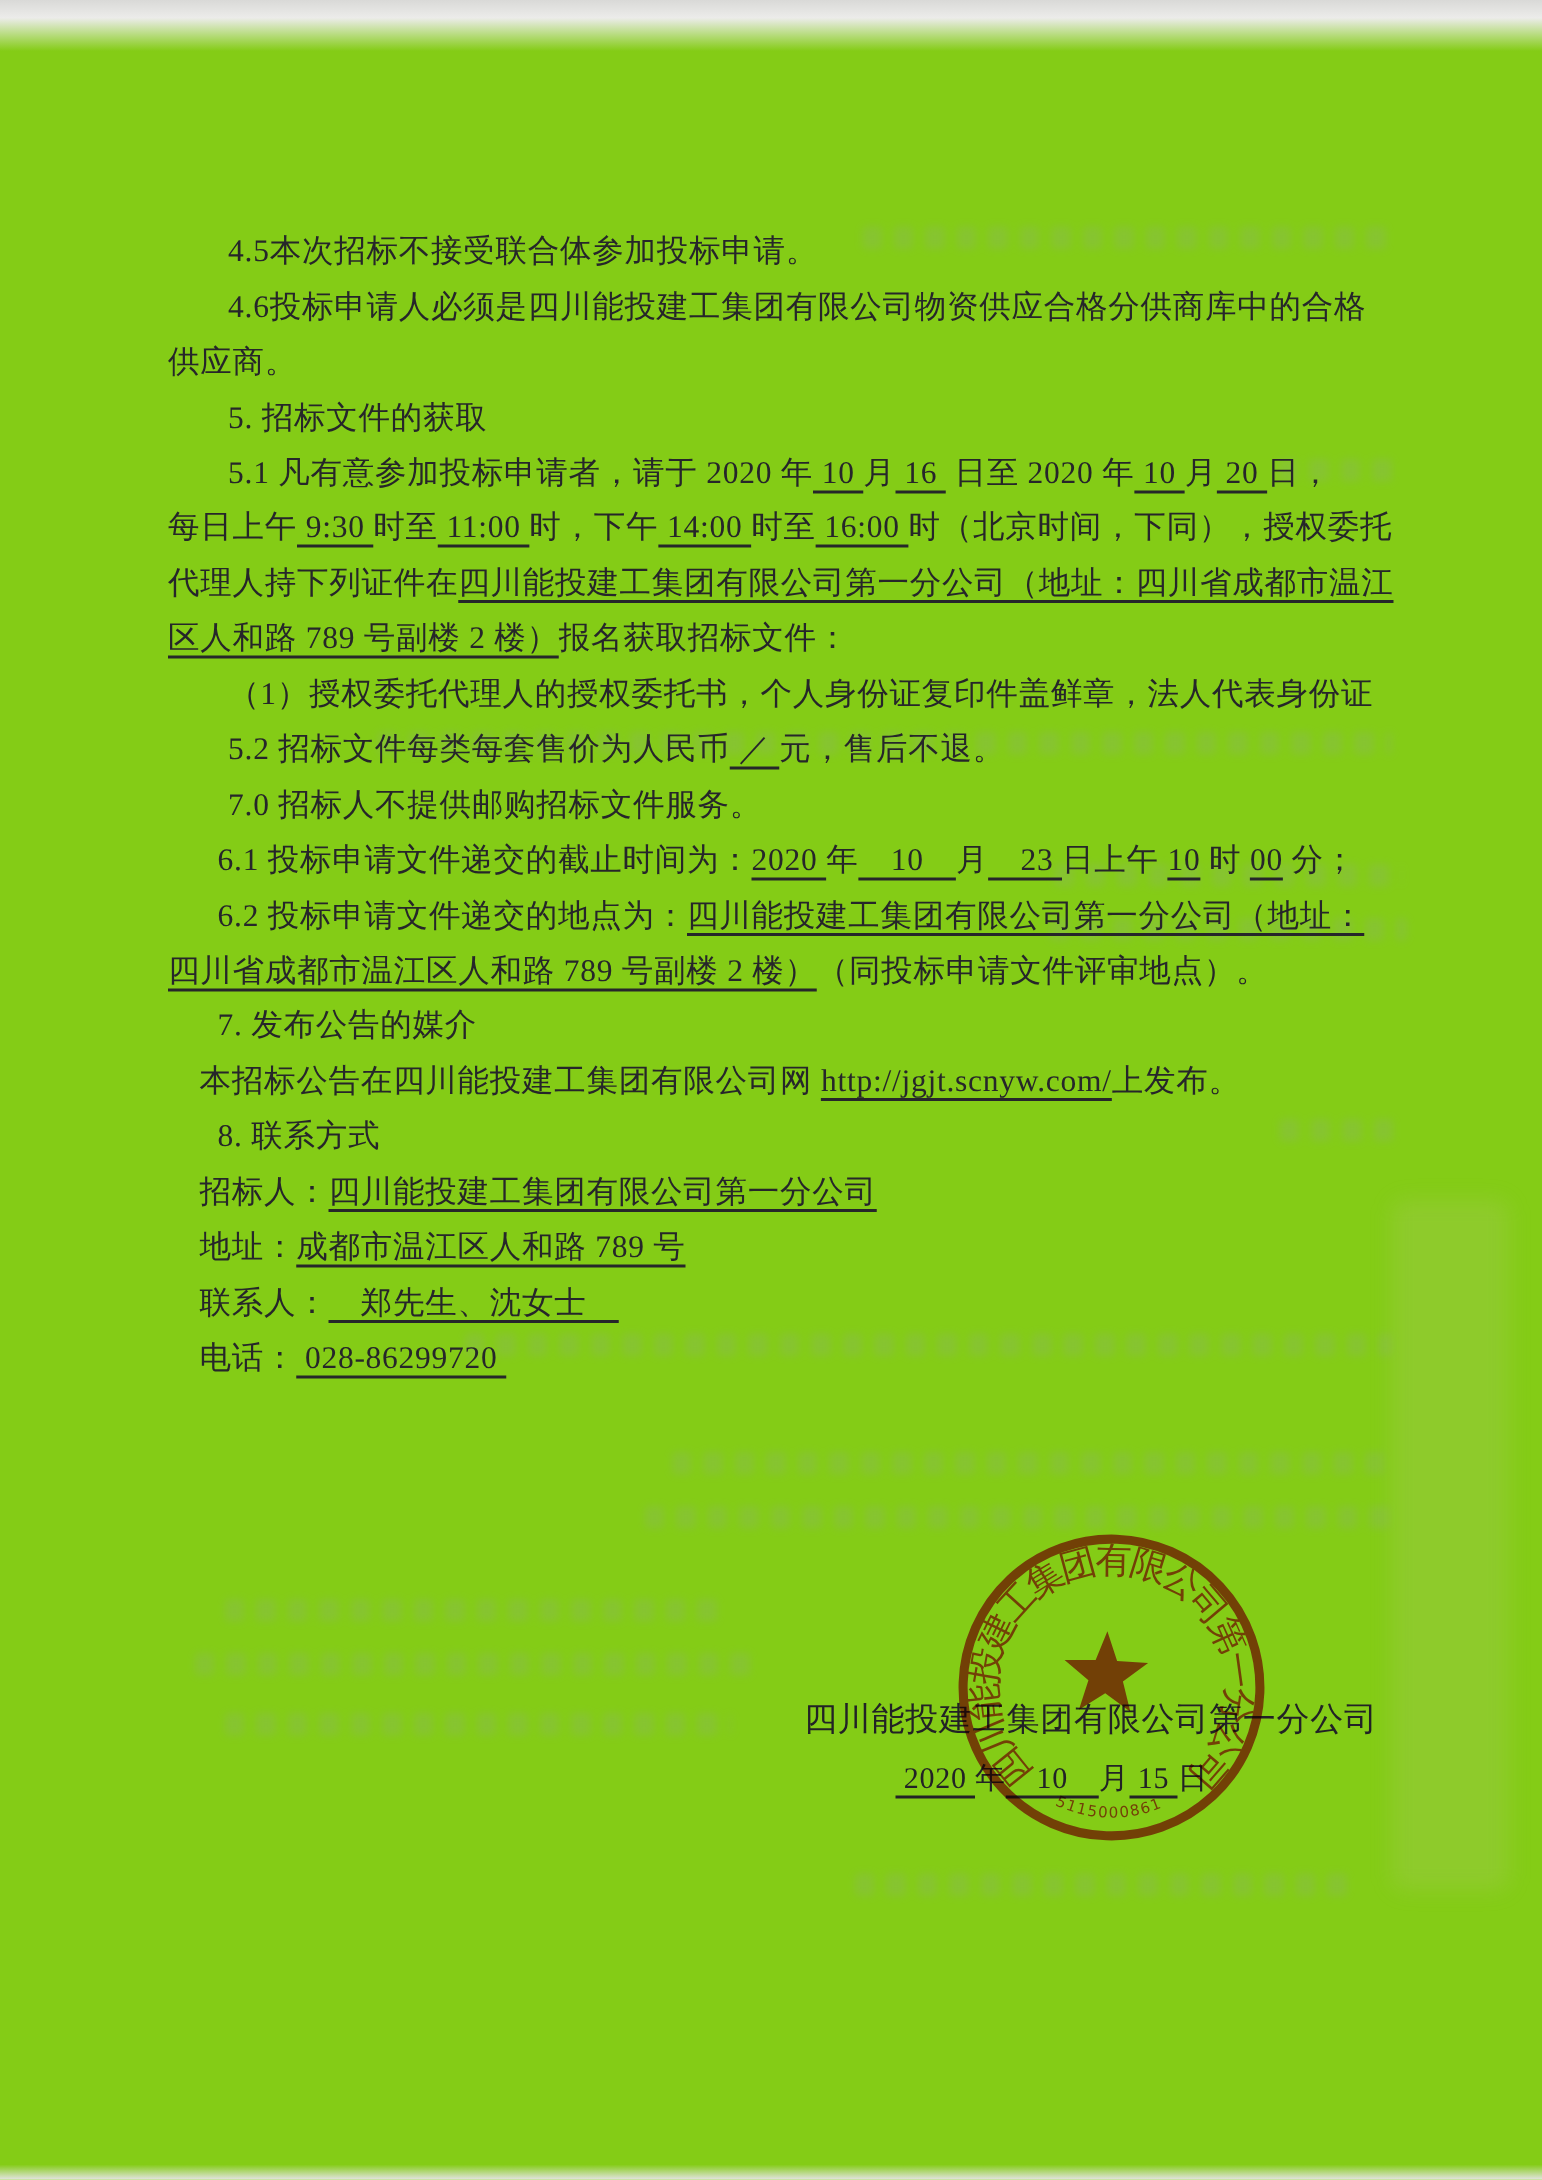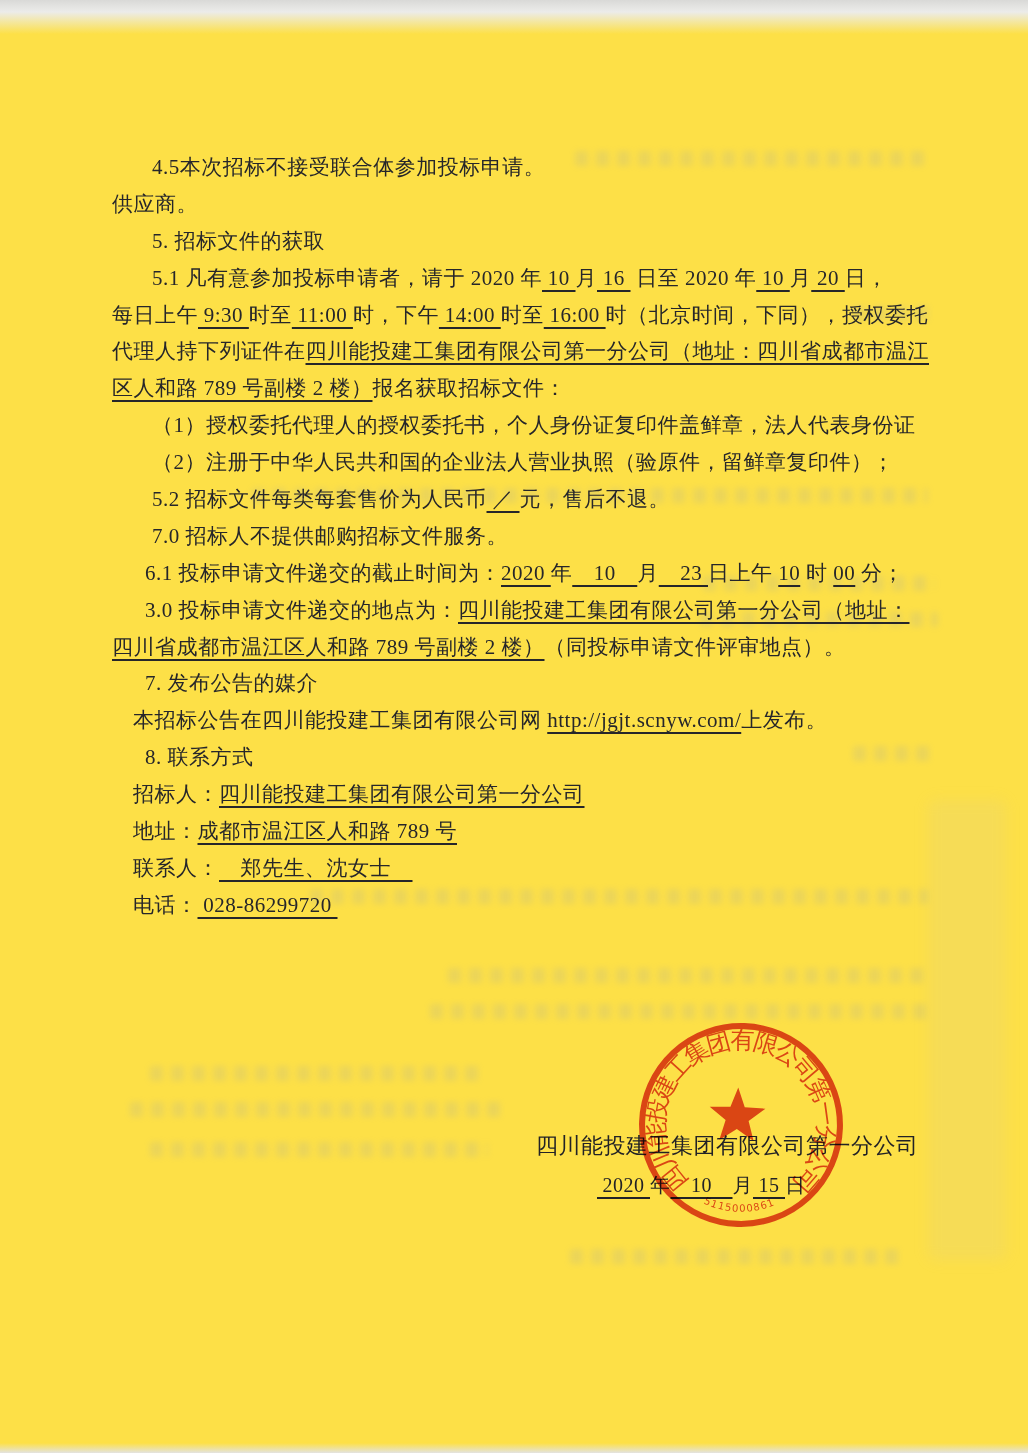--- a/index.html
+++ b/index.html
@@ -2,21 +2,21 @@
 <html><head>
 <meta charset="utf-8">
 <style>
   html,body{margin:0;padding:0;}
   body{
     width:1028px;height:1453px;position:relative;overflow:hidden;
     background:#f3f3f1;
     font-family:"Liberation Serif","DejaVu Serif",serif;
   }
   .page{
-    position:absolute;inset:0;background:#fde047;padding-left:46px;
+    position:absolute;inset:0;background:#84cc16;padding-left:46px;
   }
   .edge-top{
     position:absolute;left:0;top:0;width:1028px;height:34px;
     background:linear-gradient(180deg,#d9d9d7 0%,#ececea 35%,rgba(251,251,250,0) 100%);
   }
   .edge-bottom{
     position:absolute;left:0;bottom:0;width:1028px;height:10px;
     background:linear-gradient(0deg,#e3e3e1 0%,rgba(251,251,250,0) 100%);
   }
   
@@ -76,32 +76,32 @@
   <div class="ghost-line" style="left:448px;top:968px;width:478px"></div>
   <div class="ghost-line" style="left:430px;top:1004px;width:498px"></div>
   <div class="ghost-line" style="left:150px;top:1066px;width:330px"></div>
   <div class="ghost-line" style="left:130px;top:1102px;width:378px"></div>
   <div class="ghost-line" style="left:150px;top:1142px;width:338px"></div>
   <div class="ghost-line" style="left:570px;top:1249px;width:330px"></div>
   <div class="ghost-col" style="left:928px;top:800px;width:78px;height:460px"></div>
 
   <div class="textblock" id="textblock">
       <div class="line ind-a"><span class="">4.5本次招标不接受联合体参加投标申请。</span></div>
+      <div class="line ind-a"><span class="">4.6投标申请人必须是四川能投建工集团有限公司物资供应合格分供商库中的合格</span></div>
       <div class="line"><span class="">供应商。</span></div>
       <div class="line ind-a"><span class="">5. 招标文件的获取</span></div>
       <div class="line ind-a"><span class="">5.1 凡有意参加投标申请者，请于 2020 年</span><span class="u"> 10 </span><span class="">月</span><span class="u"> 16 </span><span class=""> 日至 2020 年</span><span class="u"> 10 </span><span class="">月</span><span class="u"> 20 </span><span class="">日，</span></div>
       <div class="line"><span class="">每日上午</span><span class="u"> 9:30 </span><span class="">时至</span><span class="u"> 11:00 </span><span class="">时，下午</span><span class="u"> 14:00 </span><span class="">时至</span><span class="u"> 16:00 </span><span class="">时（北京时间，下同），授权委托</span></div>
       <div class="line"><span class="">代理人持下列证件在</span><span class="u">四川能投建工集团有限公司第一分公司（地址：四川省成都市温江</span></div>
       <div class="line"><span class="u">区人和路 789 号副楼 2 楼）</span><span class="">报名获取招标文件：</span></div>
       <div class="line ind-a"><span class="">（1）授权委托代理人的授权委托书，个人身份证复印件盖鲜章，法人代表身份证</span></div>
-      <div class="line ind-a"><span class="">（2）注册于中华人民共和国的企业法人营业执照（验原件，留鲜章复印件）；</span></div>
       <div class="line ind-a"><span class="">5.2 招标文件每类每套售价为人民币</span><span class="u"> ／ </span><span class="">元，售后不退。</span></div>
       <div class="line ind-a"><span class="">7.0 招标人不提供邮购招标文件服务。</span></div>
       <div class="line ind-b"><span class="">6.1 投标申请文件递交的截止时间为：</span><span class="u">2020 </span><span class="">年</span><span class="u">　10　</span><span class="">月</span><span class="u">　23 </span><span class="">日上午 </span><span class="u">10</span><span class=""> 时 </span><span class="u">00</span><span class=""> 分；</span></div>
-      <div class="line ind-b"><span class="">3.0 投标申请文件递交的地点为：</span><span class="u">四川能投建工集团有限公司第一分公司（地址：</span></div>
+      <div class="line ind-b"><span class="">6.2 投标申请文件递交的地点为：</span><span class="u">四川能投建工集团有限公司第一分公司（地址：</span></div>
       <div class="line"><span class="u">四川省成都市温江区人和路 789 号副楼 2 楼）</span><span class="">（同投标申请文件评审地点）。</span></div>
       <div class="line ind-b"><span class="">7. 发布公告的媒介</span></div>
       <div class="line ind-c"><span class="">本招标公告在四川能投建工集团有限公司网 </span><span class="u">http://jgjt.scnyw.com/</span><span class="">上发布。</span></div>
       <div class="line ind-b"><span class="">8. 联系方式</span></div>
       <div class="line ind-c"><span class="">招标人：</span><span class="u">四川能投建工集团有限公司第一分公司</span></div>
       <div class="line ind-c"><span class="">地址：</span><span class="u">成都市温江区人和路 789 号</span></div>
       <div class="line ind-c"><span class="">联系人：</span><span class="u">　郑先生、沈女士　</span></div>
       <div class="line ind-c"><span class="">电话：</span><span class="u"> 028-86299720 </span></div>
     </div>
 

